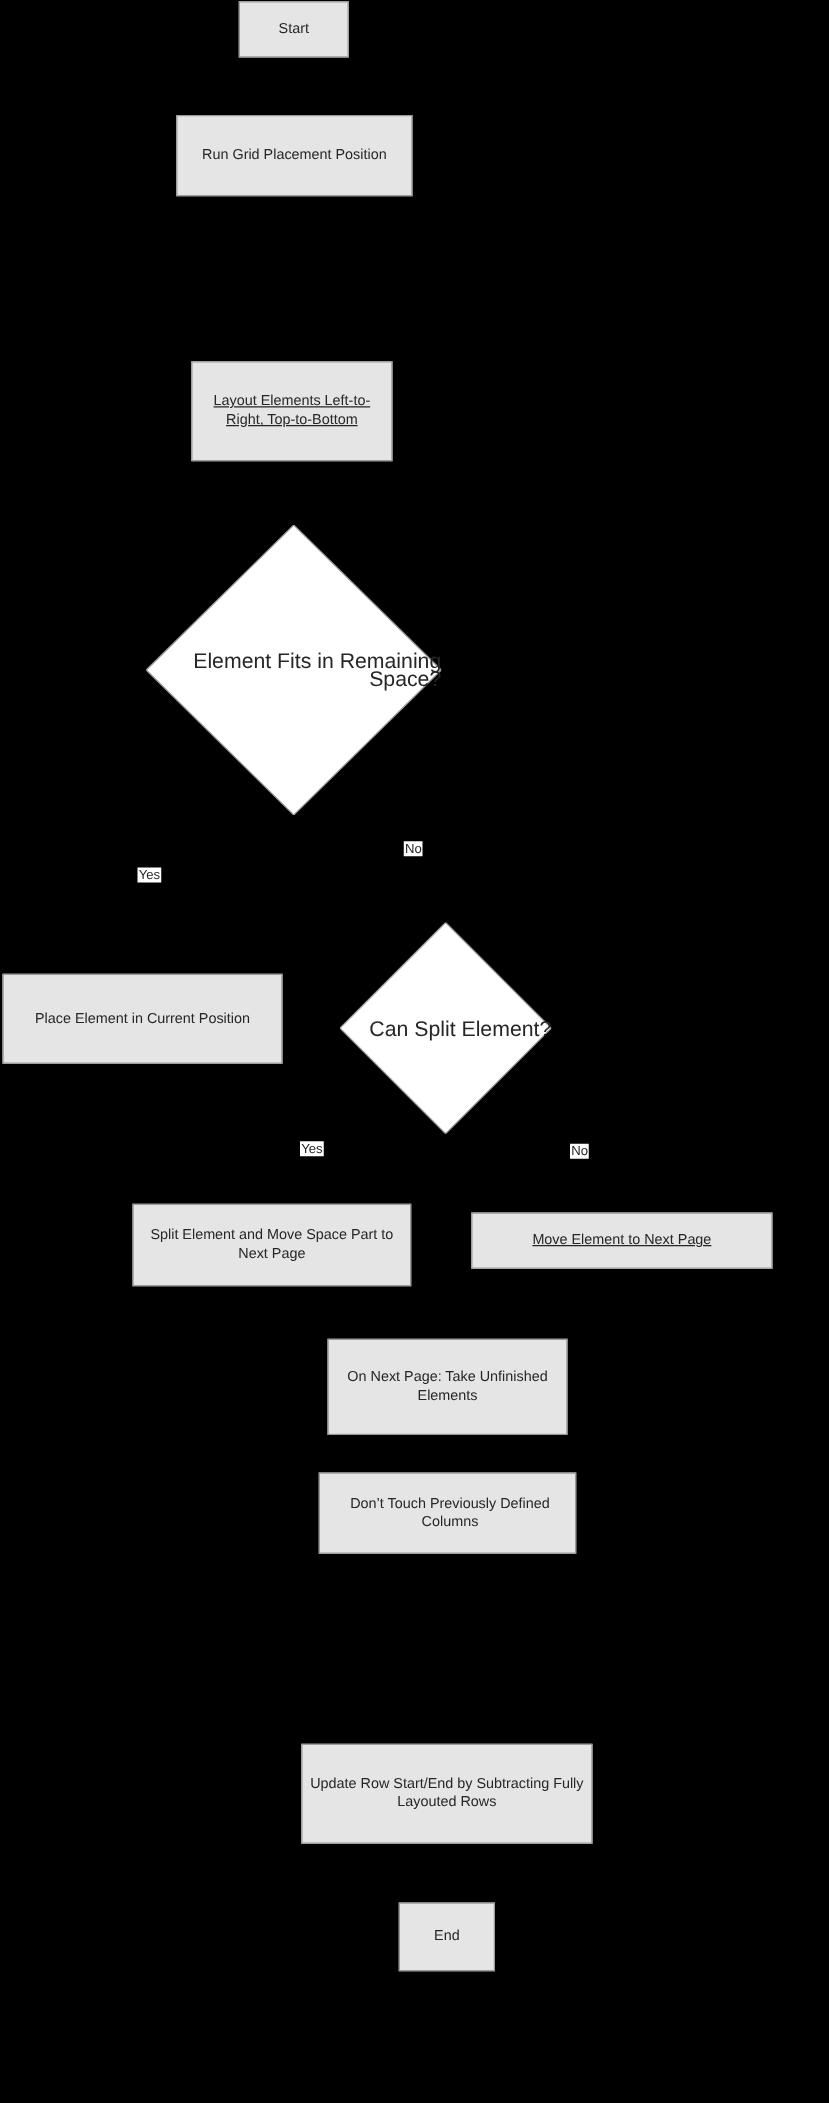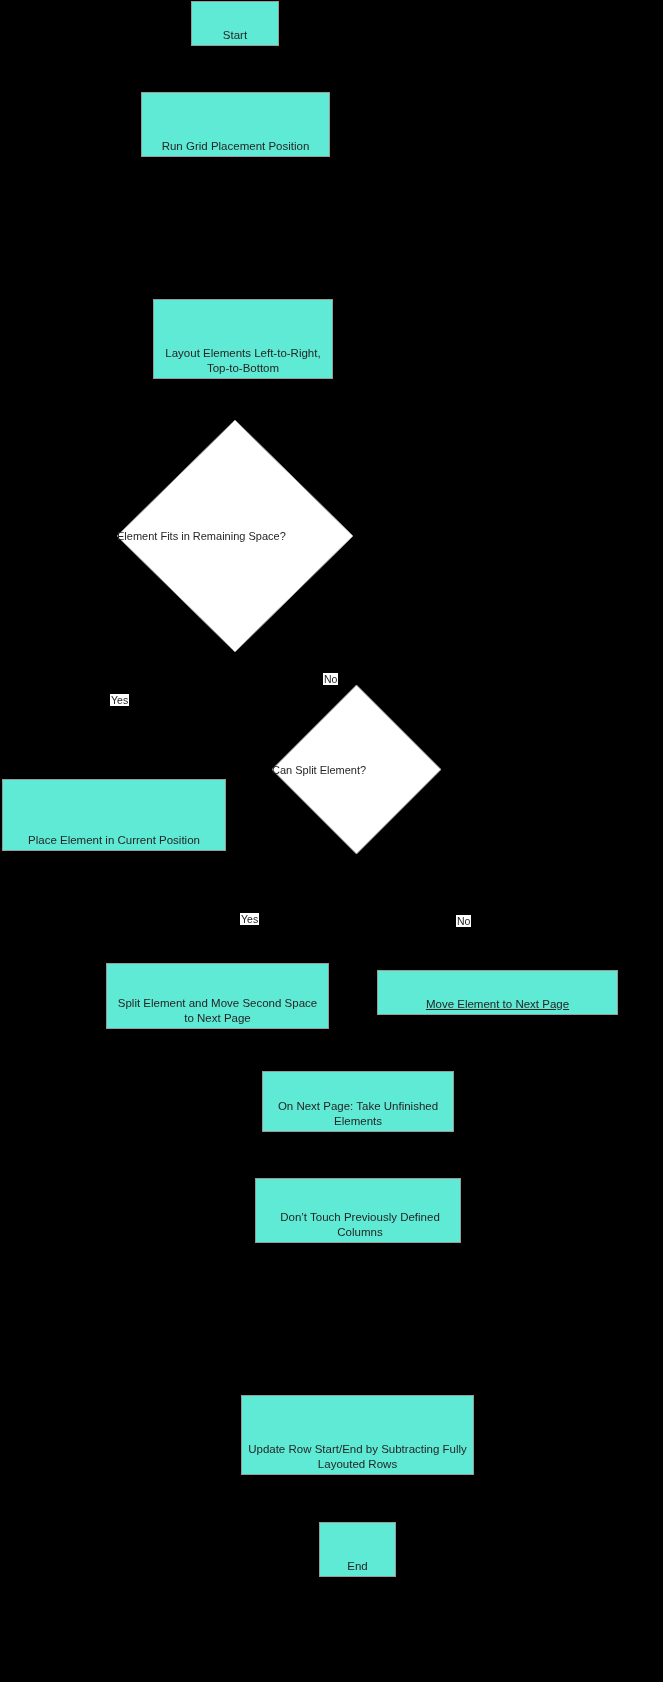--- a/index.html
+++ b/index.html
@@ -12,25 +12,25 @@
   }
   #canvas {
     position: relative;
     width: 663px;
     height: 1682px;
     background: #000000;
     overflow: hidden;
   }
   .node {
     position: absolute;
-    background: #5eead4;
+    background: #e5e5e5;
     border: 1px solid #9a9a9a;
     box-sizing: border-box;
     display: flex;
-    align-items: flex-end;
+    align-items: center;
     justify-content: center;
     text-align: center;
     color: #262626;
     font-size: 11.5px;
     line-height: 15px;
     padding: 2px 6px;
   }
   .diamond {
     position: absolute;
     background: transparent;
@@ -42,23 +42,23 @@
     top: 0;
     width: 100%;
     height: 100%;
   }
   .diamond .dlabel {
     position: absolute;
     left: 0;
     right: 0;
     top: 50%;
     transform: translateY(-50%);
-    text-align: left;
+    text-align: right;
     color: #262626;
-    font-size: 11px;
+    font-size: 17px;
     line-height: 15px;
   }
   .edge-label {
     position: absolute;
     background: #ffffff;
     color: #262626;
     font-size: 10.5px;
     line-height: 12px;
     padding: 0 1px;
     white-space: nowrap;
@@ -72,51 +72,51 @@
 
   <div class="node" style="left:191px; top:1px; width:88px; height:45px;">
     <span>Start</span>
   </div>
 
   <div class="node" style="left:141px; top:92px; width:189px; height:65px;">
     <span>Run Grid Placement Position</span>
   </div>
 
 
-  <div class="node" style="left:153px; top:299px; width:180px; height:80px;">
+  <div class="node" style="left:153px; top:289px; width:161px; height:80px;text-decoration:underline;">
     <span>Layout Elements Left-to-Right, Top-to-Bottom</span>
   </div>
 
   <div class="diamond" style="left:117px; top:420px; width:236px; height:232px;">
     <svg class="dshape" viewBox="0 0 236 232" preserveAspectRatio="none">
       <polygon points="118,0 236,116 118,232 0,116" fill="#ffffff" stroke="#9a9a9a" stroke-width="1"></polygon>
     </svg>
     <div class="dlabel">Element Fits in Remaining Space?</div>
   </div>
 
   <div class="node" style="left:2px; top:779px; width:224px; height:72px;">
     <span>Place Element in Current Position</span>
   </div>
 
-  <div class="diamond" style="left:272px; top:685px; width:169px; height:169px;">
+  <div class="diamond" style="left:272px; top:738px; width:169px; height:169px;">
     <svg class="dshape" viewBox="0 0 169 169" preserveAspectRatio="none">
       <polygon points="84.5,0 169,84.5 84.5,169 0,84.5" fill="#ffffff" stroke="#9a9a9a" stroke-width="1"></polygon>
     </svg>
     <div class="dlabel">Can Split Element?</div>
   </div>
 
   <div class="node" style="left:106px; top:963px; width:223px; height:66px;">
-    <span>Split Element and Move Second Space to Next Page</span>
+    <span>Split Element and Move Space Part to Next Page</span>
   </div>
 
   <div class="node" style="left:377px; top:970px; width:241px; height:45px;text-decoration:underline;">
     <span>Move Element to Next Page</span>
   </div>
 
-  <div class="node" style="left:262px; top:1071px; width:192px; height:61px;">
+  <div class="node" style="left:262px; top:1071px; width:192px; height:77px;">
     <span>On Next Page: Take Unfinished Elements</span>
   </div>
 
   <div class="node" style="left:255px; top:1178px; width:206px; height:65px;padding-left:10px;">
     <span>Don’t Touch Previously Defined Columns</span>
   </div>
 
 
   <div class="node" style="left:241px; top:1395px; width:233px; height:80px;">
     <span>Update Row Start/End by Subtracting Fully Layouted Rows</span>

